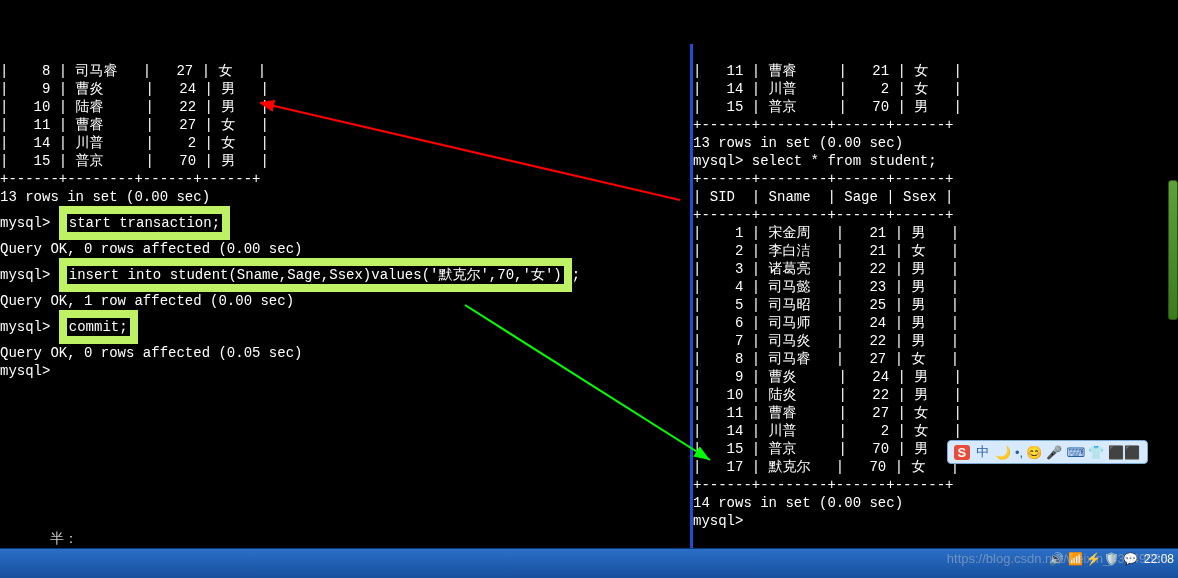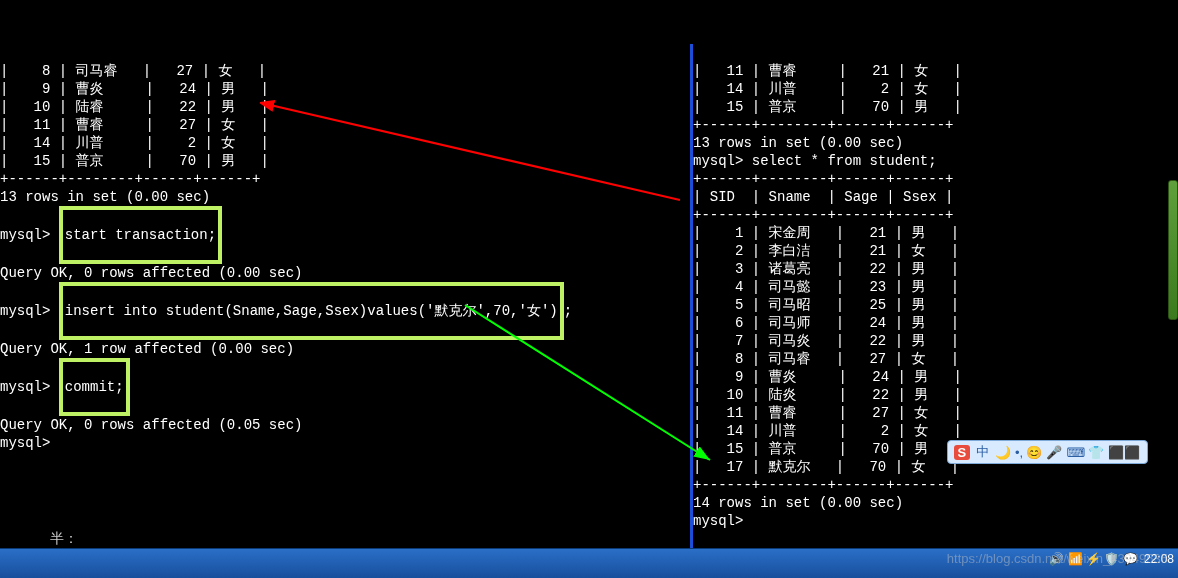--- a/index.html
+++ b/index.html
@@ -18,21 +18,21 @@
     background: #000;
     color: #fff;
     white-space: pre;
     line-height: 18px;
     padding: 0;
     margin-top: 44px;
   }
   .left-term { left: 0; top: 0; width: 684px; height: 578px; }
   .right-term { left: 690px; top: 0; width: 488px; height: 578px; border-left: 3px solid #1d4ed8; }
   .row { white-space: pre; }
-  .redbox { border: 4px solid #bef264; display:inline-block; padding: 16px 2px; }
+  .redbox { border: 8px solid #bef264; display:inline-block; padding: 0 2px; }
   .halfnote {
     position: absolute;
     left: 50px; top: 530px;
     color: #ccc;
     font-family: sans-serif;
     font-size: 14px;
   }
   .watermark {
     position: absolute;
     right: 10px; bottom: 12px;

